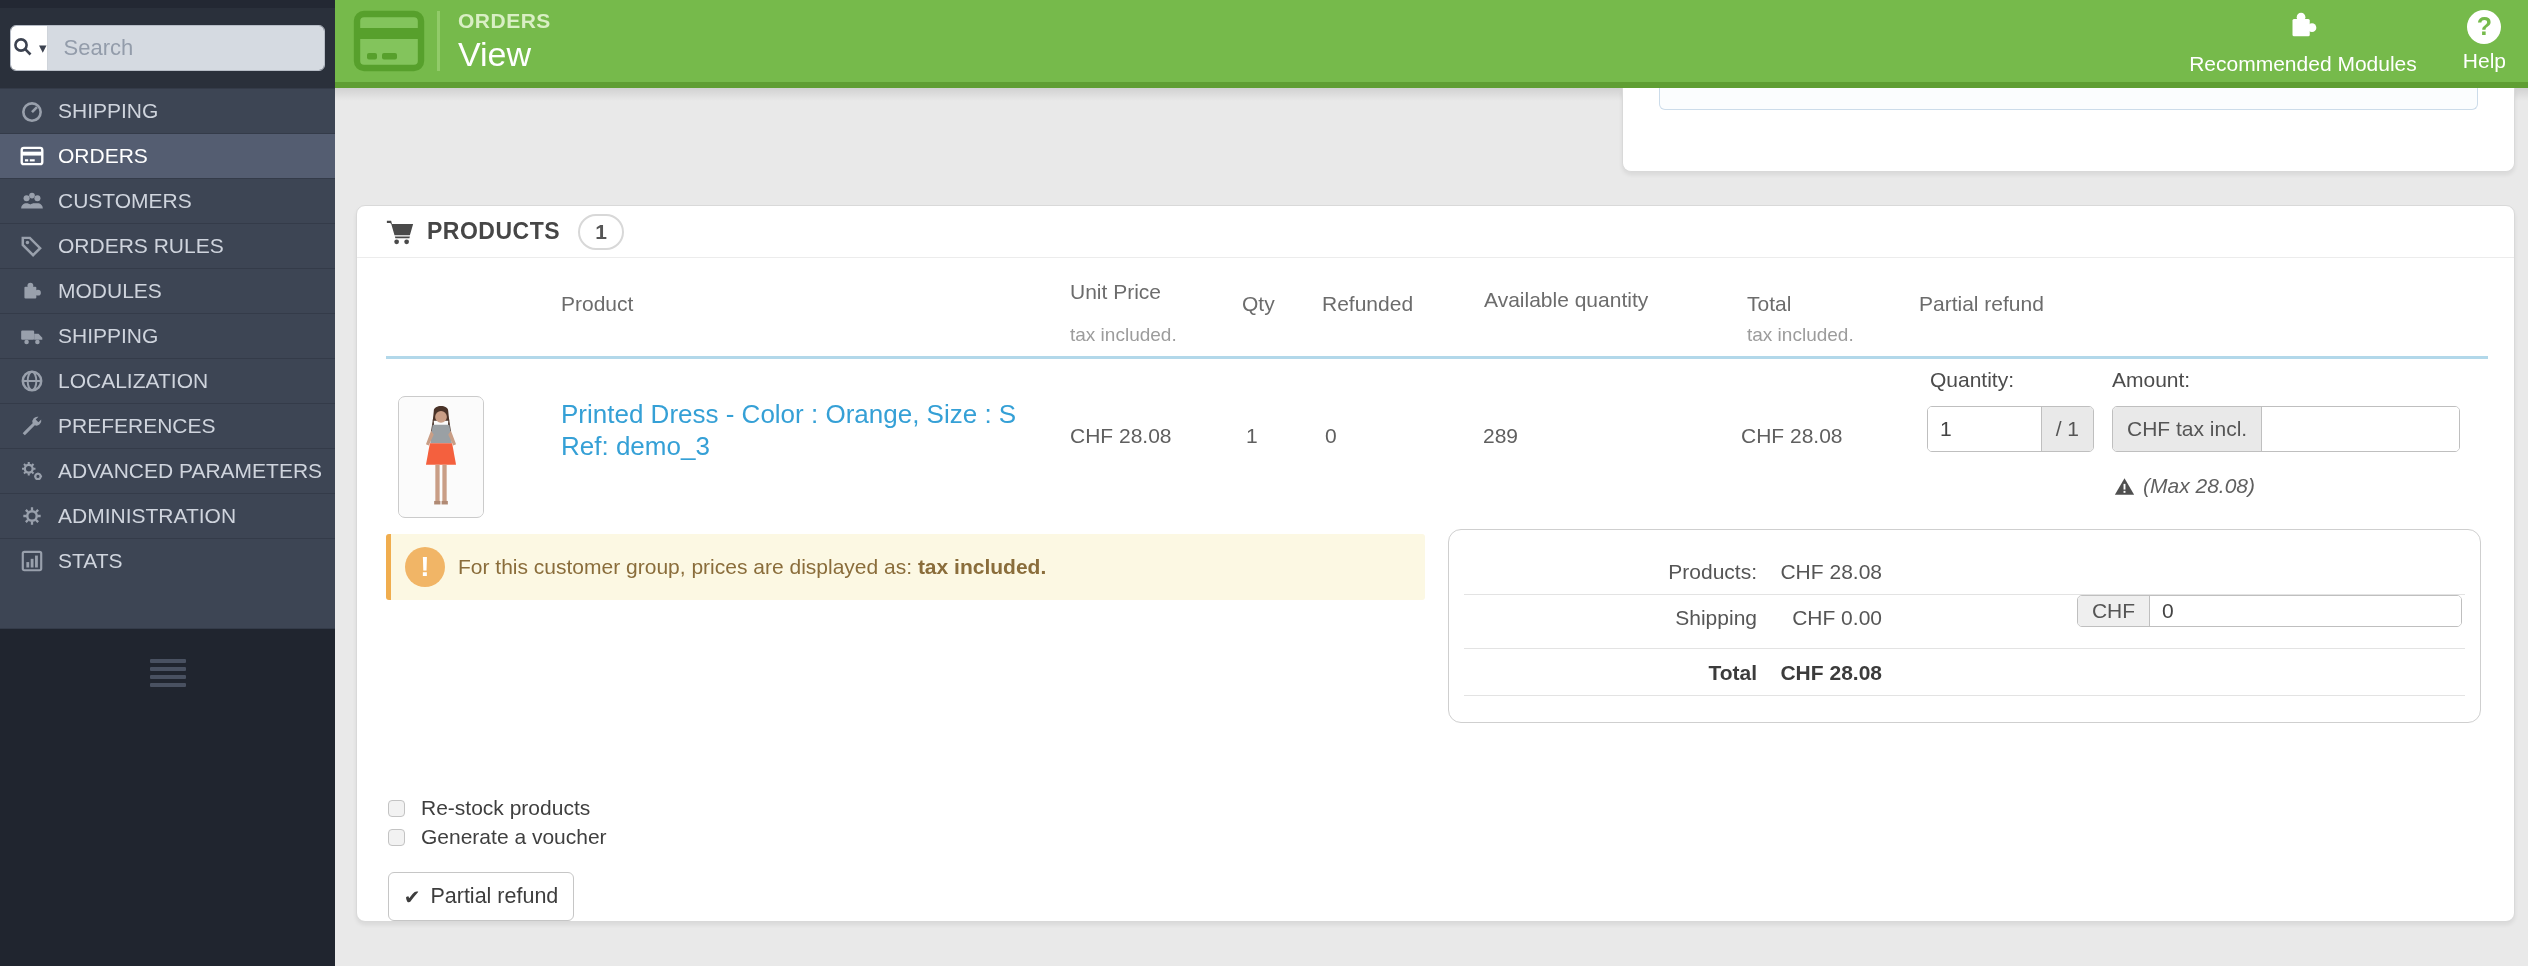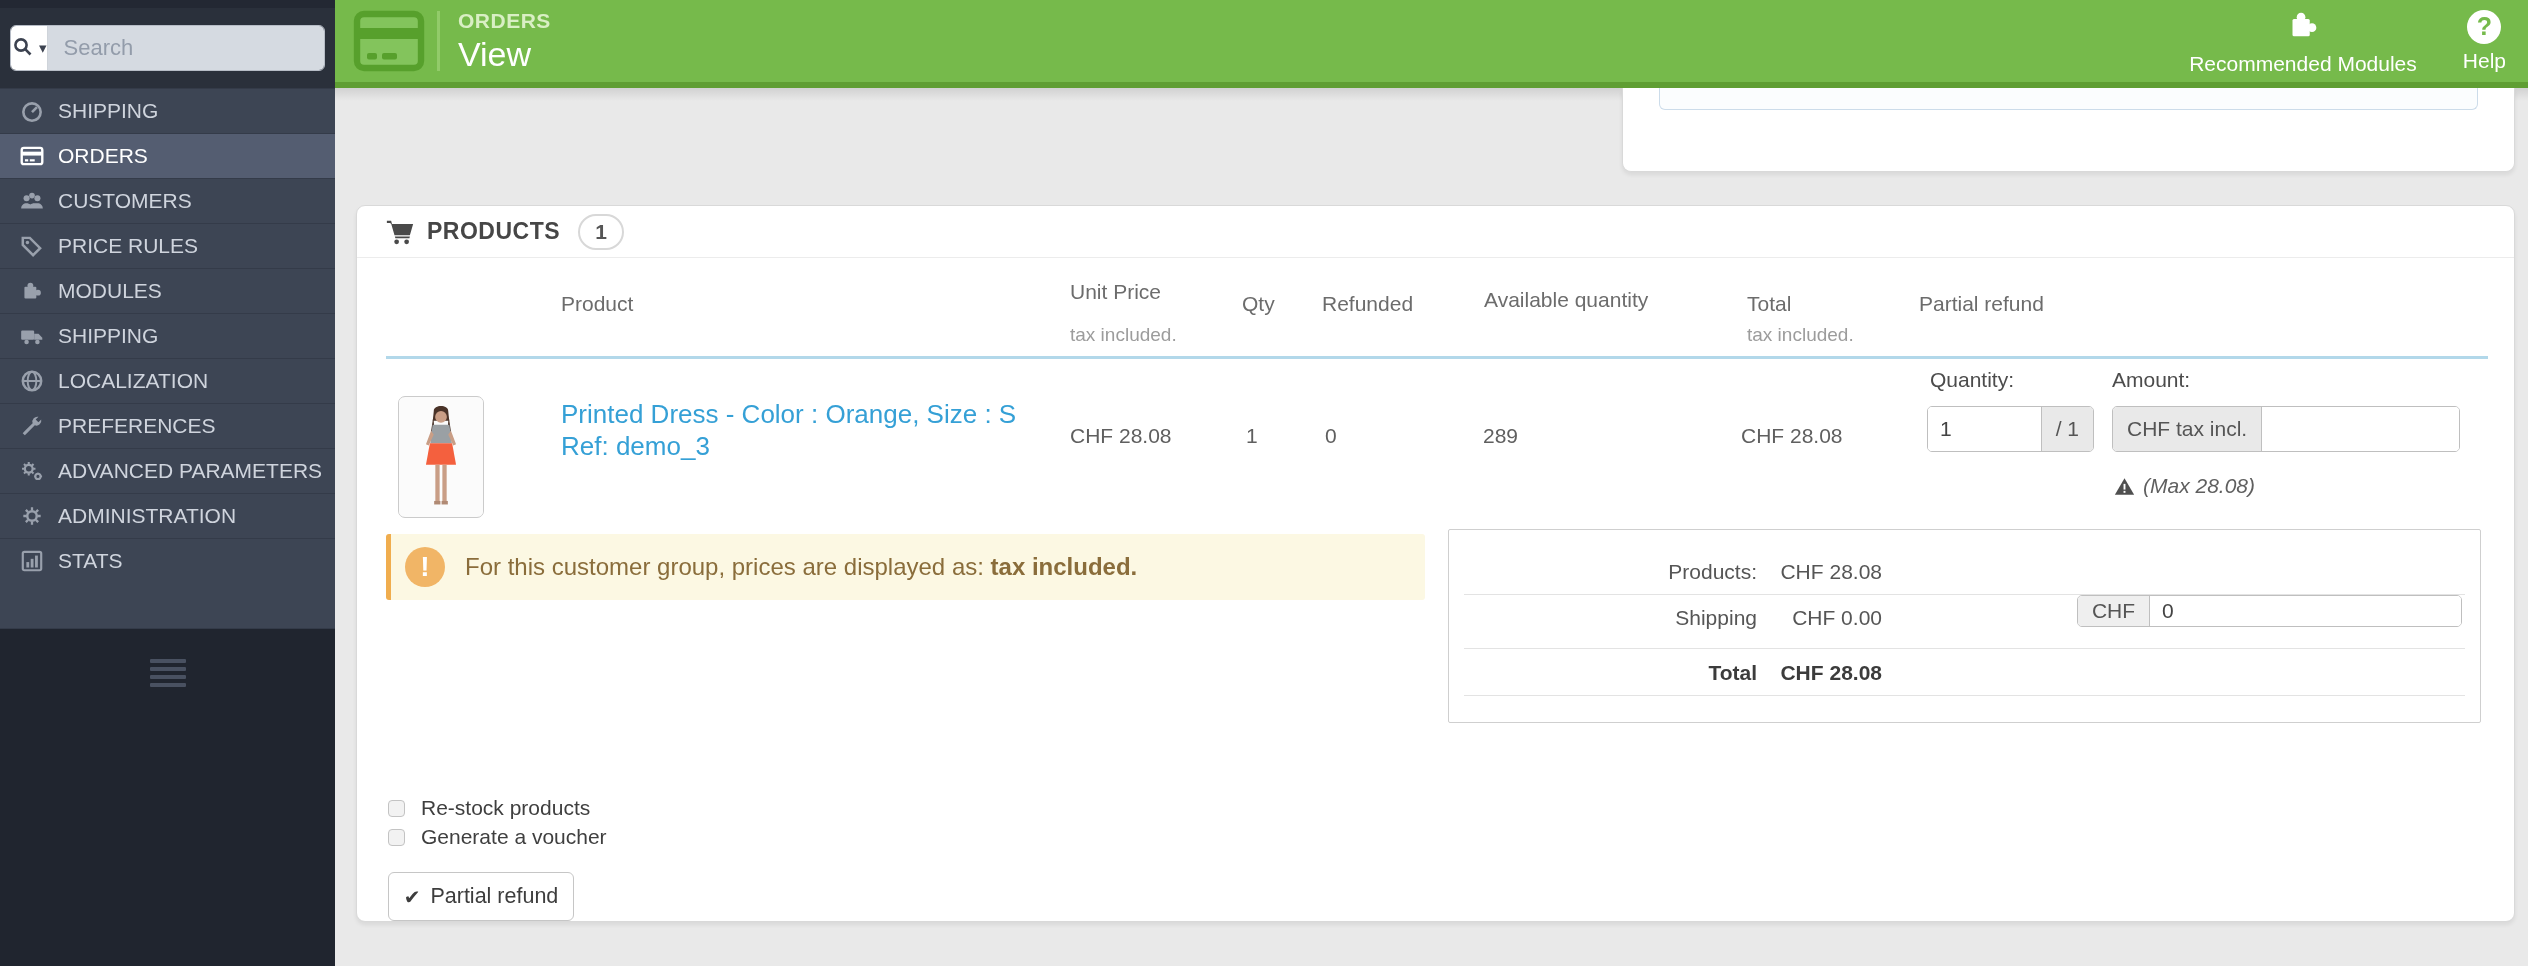--- a/index.html
+++ b/index.html
@@ -68,24 +68,24 @@
   .igroup{display:flex;height:46px;border:1.5px solid #bfbfbf;border-radius:5px;overflow:hidden;background:#fff;}
   .igroup input{border:none;font-size:21px;color:#444;padding:0 12px;min-width:0;font-family:"Liberation Sans",sans-serif;background:#fff;}
   .iaddon{background:#e9e9e9;color:#555;font-size:21px;display:flex;align-items:center;justify-content:center;padding:0 14px;white-space:nowrap;}
   .addon-right{border-left:1.5px solid #bfbfbf;}
   .addon-left{border-right:1.5px solid #bfbfbf;}
   .max-note{display:flex;align-items:center;gap:8px;font-size:21px;color:#5f5f5f;font-style:italic;}
   .max-note svg{width:21px;height:21px;}
 
   .alert{left:29px;top:328px;width:1039px;height:66px;background:var(--warn-bg);border-left:5px solid var(--warn-border);border-radius:3px;display:flex;align-items:center;padding-left:14px;}
   .alert-icon{width:40px;height:40px;border-radius:50%;background:var(--warn-icon);color:#fff;font-size:28px;font-weight:bold;display:flex;align-items:center;justify-content:center;flex:0 0 40px;}
-  .alert-text{margin-left:20px;font-size:24px;color:var(--warn-text);}
+  .alert-text{margin-left:13px;font-size:21px;color:var(--warn-text);}
   .alert-text b{color:var(--warn-text);}
 
-  .totals{left:1091px;top:323px;width:1033px;height:194px;border:1px solid #cfcfcf;border-radius:2px;background:#fff;}
+  .totals{left:1091px;top:323px;width:1033px;height:194px;border:1px solid #cfcfcf;border-radius:13px;background:#fff;}
   .t-label{position:absolute;left:0;width:308px;text-align:right;font-size:21px;color:#565656;white-space:nowrap;}
   .t-value{position:absolute;left:318px;width:115px;text-align:right;font-size:21px;color:#565656;white-space:nowrap;}
   .t-sep{position:absolute;left:15px;right:15px;height:1px;background:#e3e3e3;}
   .t-bold{font-weight:bold;color:#3c3c3c;}
 
   .opt-row{display:flex;align-items:center;gap:16px;}
   .opt-row input[type=checkbox]{appearance:none;width:17px;height:17px;border:1.5px solid #c3c3c3;border-radius:4px;background:#f2f2f2;cursor:pointer;}
   .opt-label{font-size:21px;color:#3f3f3f;}
 
   .btn{left:31px;top:666px;width:186px;height:49px;background:#fff;border:1.5px solid #c6c6c6;border-radius:6px;font-size:21.5px;color:#3d3d3d;display:flex;align-items:center;justify-content:center;gap:10px;cursor:pointer;font-family:"Liberation Sans",sans-serif;}
@@ -144,21 +144,21 @@
           </span>
         <span>CUSTOMERS</span>
       </div>
       <div class="menu-item">
         <span class="mi">
             <svg viewBox="0 0 24 24" width="26" height="26">
               <path d="M3.5 4.5h6.5l9.5 9.5-6.5 6.5-9.5-9.5z" fill="none" stroke="currentColor" stroke-width="2.3"></path>
               <circle cx="7.8" cy="8.8" r="1.6" fill="currentColor"></circle>
             </svg>
           </span>
-        <span>PRICE RULES</span>
+        <span>ORDERS RULES</span>
       </div>
       <div class="menu-item">
         <span class="mi">
             <svg viewBox="0 0 24 24" fill="currentColor" width="26" height="26">
               <rect x="5" y="8" width="11" height="11" rx="1"></rect>
               <circle cx="10.5" cy="7" r="2.7"></circle>
               <circle cx="17.5" cy="13.5" r="2.7"></circle>
             </svg>
           </span>
         <span>MODULES</span>

